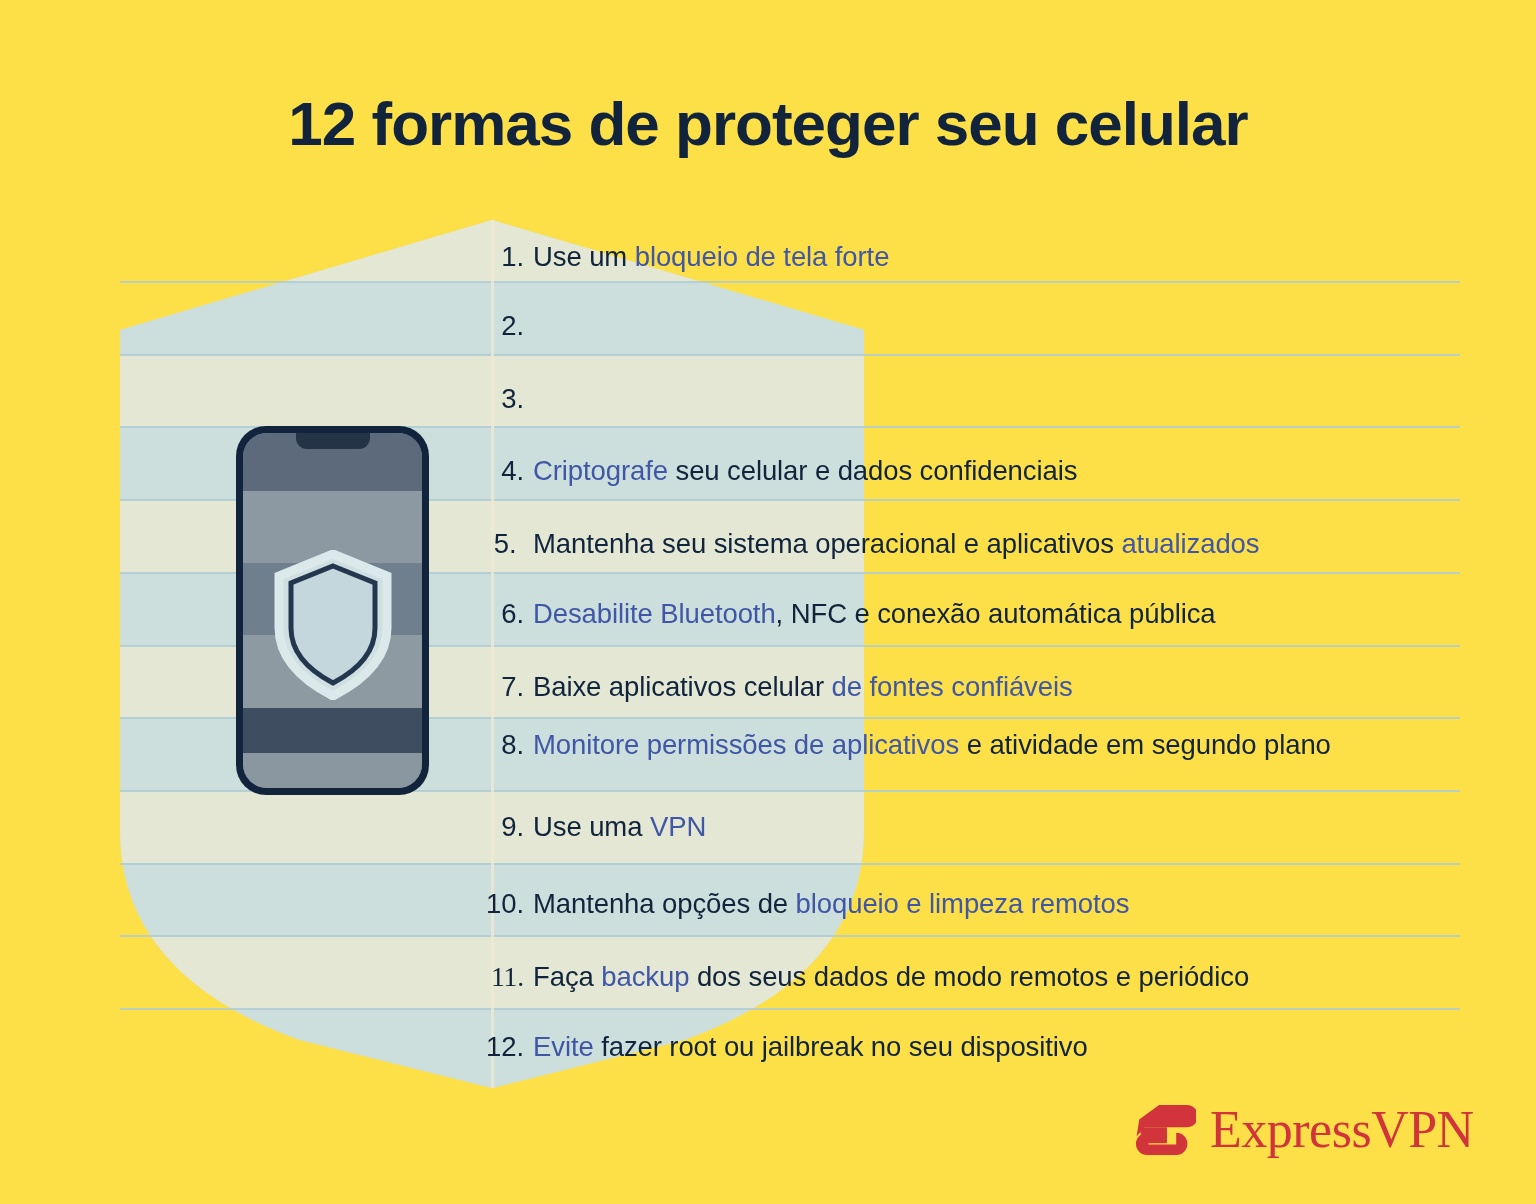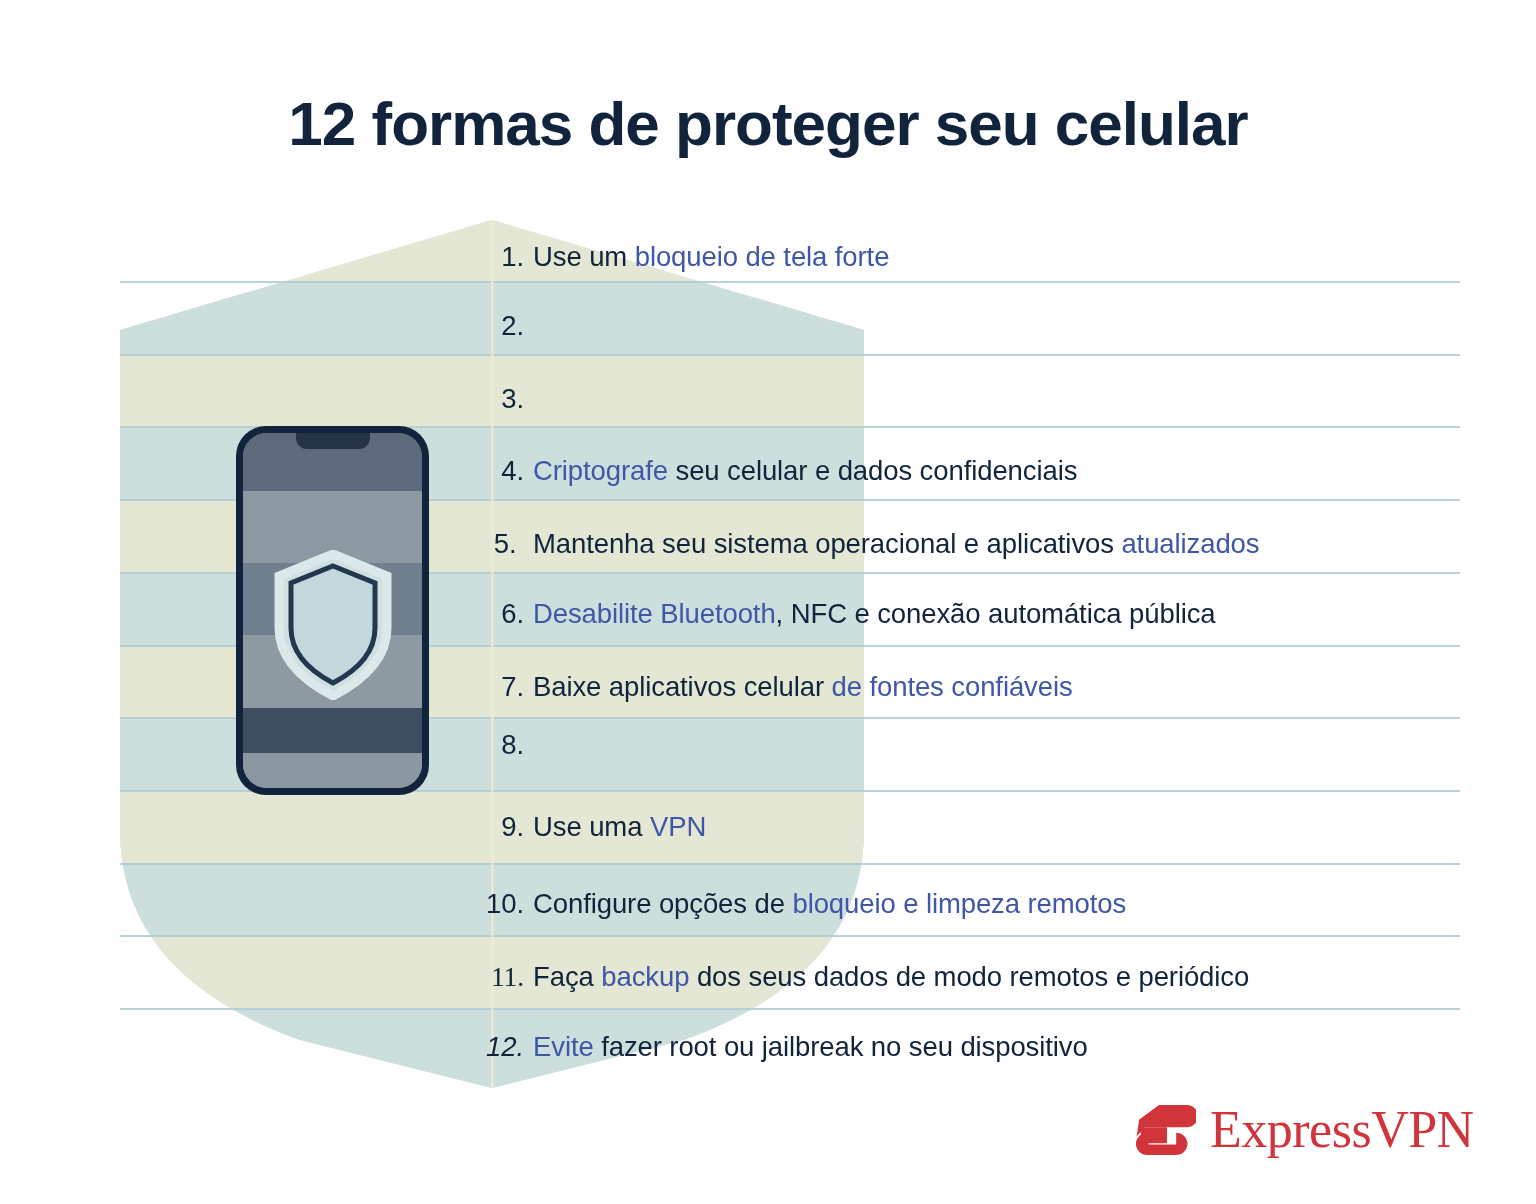--- a/index.html
+++ b/index.html
@@ -7,21 +7,21 @@
   html, body {
     width:1536px; height:1204px;
     background:#f0e9d2;
     font-family:"Liberation Sans", sans-serif;
     overflow:hidden;
   }
 
   #page {
     position:relative;
     width:1536px; height:1204px;
-    background:#ffffff;
+    background:#fde047;
     overflow:hidden;
   }
 
   
   #title {
     position:absolute;
     left:0; top:88px;
     width:1536px;
     text-align:center;
     font-size:62px;
@@ -213,35 +213,36 @@
       <div class="item" style="top: 595px; left: 400px; width: 1110px;">
         <span class="num" style="width: 133px; padding-right: 9px;">6.</span>
         <span class="txt"><span class="hl">Desabilite Bluetooth</span><span>, NFC e conexão automática pública</span></span>
       </div>
       <div class="item" style="top: 668px; left: 400px; width: 1110px;">
         <span class="num" style="width: 133px; padding-right: 9px;">7.</span>
         <span class="txt"><span>Baixe aplicativos celular </span><span class="hl">de fontes confiáveis</span></span>
       </div>
       <div class="item" style="top: 726px; left: 400px; width: 1110px;">
         <span class="num" style="width: 133px; padding-right: 9px;">8.</span>
+        <span class="txt"><span class="hl">Monitore permissões de aplicativos</span><span> e atividade em segundo plano</span></span>
       </div>
       <div class="item" style="top: 808px; left: 400px; width: 1110px;">
         <span class="num" style="width: 133px; padding-right: 9px;">9.</span>
         <span class="txt"><span>Use uma </span><span class="hl">VPN</span></span>
       </div>
       <div class="item" style="top: 885px; left: 400px; width: 1110px;">
         <span class="num" style="width: 133px; padding-right: 9px;">10.</span>
-        <span class="txt"><span>Configure opções de </span><span class="hl">bloqueio e limpeza remotos</span></span>
+        <span class="txt"><span>Mantenha opções de </span><span class="hl">bloqueio e limpeza remotos</span></span>
       </div>
       <div class="item" style="top: 958px; left: 400px; width: 1110px;">
         <span class="num" style="width: 133px; padding-right: 9px; font-family: Liberation Serif, serif;">11.</span>
         <span class="txt"><span>Faça </span><span class="hl">backup</span><span> dos seus dados de modo remotos e periódico</span></span>
       </div>
       <div class="item" style="top: 1028px; left: 400px; width: 1110px;">
-        <span class="num" style="width: 133px; padding-right: 9px; font-style: italic;">12.</span>
+        <span class="num" style="width: 133px; padding-right: 9px;">12.</span>
         <span class="txt"><span class="hl">Evite</span><span> fazer root ou jailbreak no seu dispositivo</span></span>
       </div>
     </div>
 
   <div id="logo">
     <svg id="logo-mark" viewBox="0 0 100 100">
       <path d="M44 12 L86 12 A17 17 0 0 1 86 46 L22 46 L10 60 L14 34 Z" fill="#d2343c"></path>
       <path d="M70 54 A17 17 0 0 1 70 88 L26 88 A17 17 0 0 1 26 54 L56 54 L56 70 L28 70 L28 72 L70 72 Z" fill="#d2343c"></path>
       <path d="M14 46 L56 46 L56 62 L18 62 Z" fill="#d2343c"></path>
     </svg>

